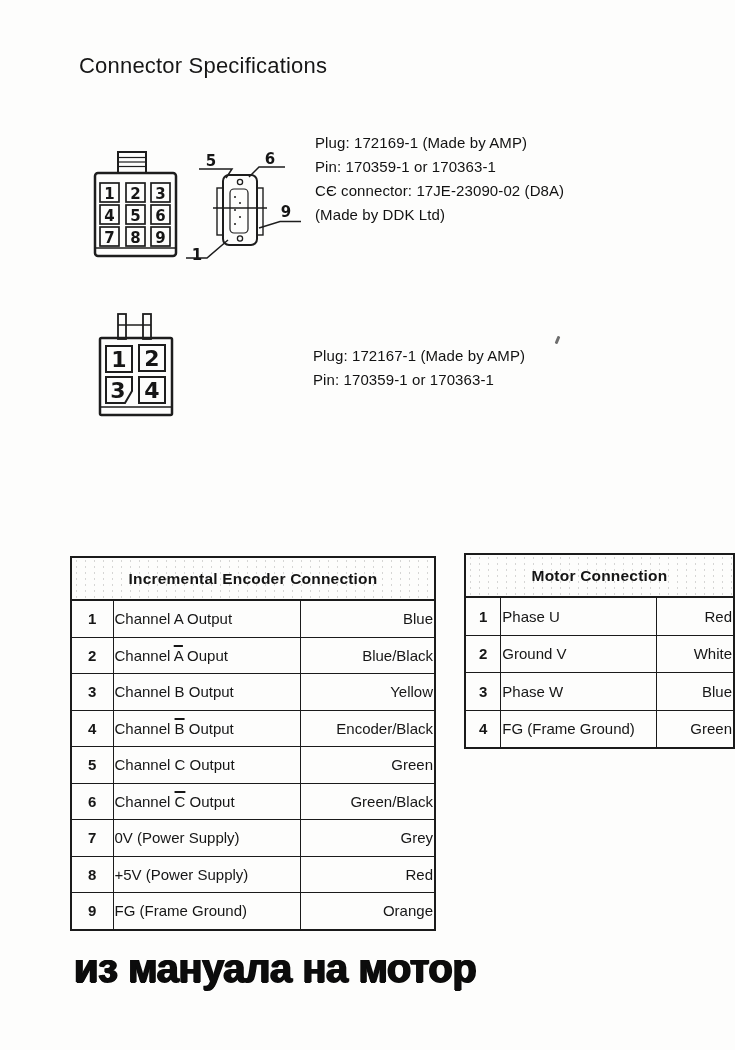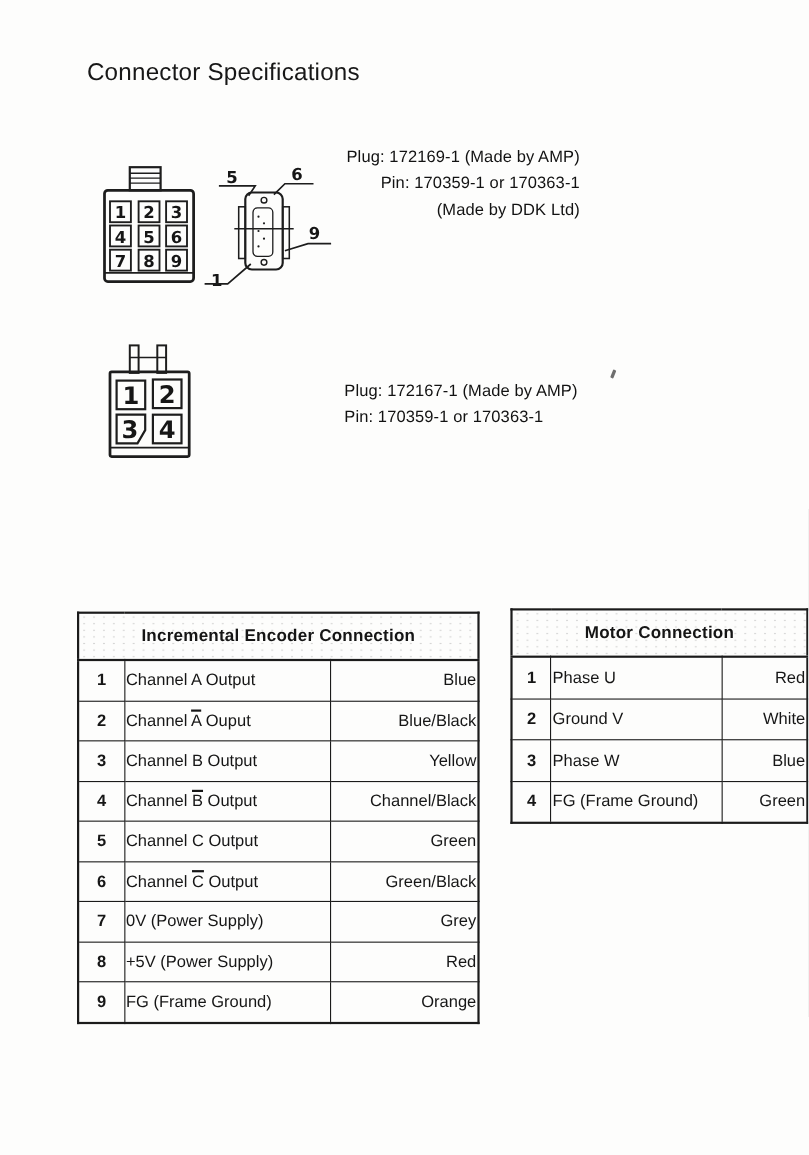--- a/index.html
+++ b/index.html
@@ -7,21 +7,21 @@
     position:relative;width:735px;height:1050px;background:#fdfdfc;
     font-family:"Liberation Sans","DejaVu Sans",sans-serif;color:#141414;
     overflow:hidden;margin:0 auto;
   }
   .abs{position:absolute;}
   .page-title{
     left:79px;top:53px;font-size:22px;letter-spacing:.2px;color:#171717;
   }
   
   .notes{font-size:15px;line-height:24px;color:#121212;letter-spacing:.1px;}
-  .notes-1{left:315px;top:131px;text-align:right;}
+  .notes-1{left:315px;top:131px;}
   .notes-2{left:313px;top:344px;}
   
   .tblwrap{position:absolute;margin-left:32px;}
   table.spec{border-collapse:collapse;table-layout:fixed;background:#fdfdfc;}
   table.spec, table.spec th, table.spec td{border:1.8px solid #1b1b1b;}
   table.spec{border-width:2.5px;}
   table.spec th{
     height:39px;font-size:15.5px;font-weight:bold;letter-spacing:.2px;color:#151515;
     border-bottom-width:2.4px;
     background-image:radial-gradient(circle,rgba(110,110,110,.28) .6px,transparent 1px);
@@ -109,20 +109,21 @@
       <text x="201" y="69" font-size="15" text-anchor="middle">9</text>
       <polyline class="ln" points="174,80 195,73.5 216,73.5" stroke-width="1.5"></polyline>
       <text x="112" y="112" font-size="15" text-anchor="middle">1</text>
       <polyline class="ln" points="101,110 122,110 143,92" stroke-width="1.5"></polyline>
     </g>
   </svg>
 
   <div class="abs notes notes-1">
     <div>Plug: 172169-1 (Made by AMP)</div>
     <div>Pin: 170359-1 or 170363-1</div>
+    <div>CЄ connector:  17JE-23090-02 (D8A)</div>
     <div>(Made by DDK Ltd)</div>
   </div>
 
   <svg class="abs" style="left:95px;top:310px;" width="85" height="115" viewBox="0 0 85 115">
     <rect class="ln" x="23" y="4" width="8" height="25" stroke-width="1.8"></rect>
     <rect class="ln" x="48" y="4" width="8" height="25" stroke-width="1.8"></rect>
     <line class="ln" x1="23" y1="15" x2="56" y2="15" stroke-width="1.5"></line>
     <rect class="ln" x="5" y="28" width="72" height="77" rx="1.5" stroke-width="2.5"></rect>
     <line class="ln" x1="5" y1="97" x2="77" y2="97" stroke-width="1.6"></line>
     <g>
@@ -168,21 +169,21 @@
             <td class="c-col">Blue/Black</td>
           </tr>
           <tr>
             <td class="c-pin">3</td>
             <td class="c-sig"><span>Channel B Output</span></td>
             <td class="c-col">Yellow</td>
           </tr>
           <tr>
             <td class="c-pin">4</td>
             <td class="c-sig"><span>Channel </span><span class="ov">B</span><span> Output</span></td>
-            <td class="c-col">Channel/Black</td>
+            <td class="c-col">Encoder/Black</td>
           </tr>
           <tr>
             <td class="c-pin">5</td>
             <td class="c-sig"><span>Channel C Output</span></td>
             <td class="c-col">Green</td>
           </tr>
           <tr>
             <td class="c-pin">6</td>
             <td class="c-sig"><span>Channel </span><span class="ov">C</span><span> Output</span></td>
             <td class="c-col">Green/Black</td>
@@ -236,14 +237,15 @@
           </tr>
           <tr>
             <td class="c-pin">4</td>
             <td class="c-sig"><span>FG (Frame Ground)</span></td>
             <td class="c-col">Green</td>
           </tr>
         </tbody>
     </table>
   </div>
 
+  <div class="abs footer-note">из мануала на мотор</div>
 
 </div>
 
 </body></html>

